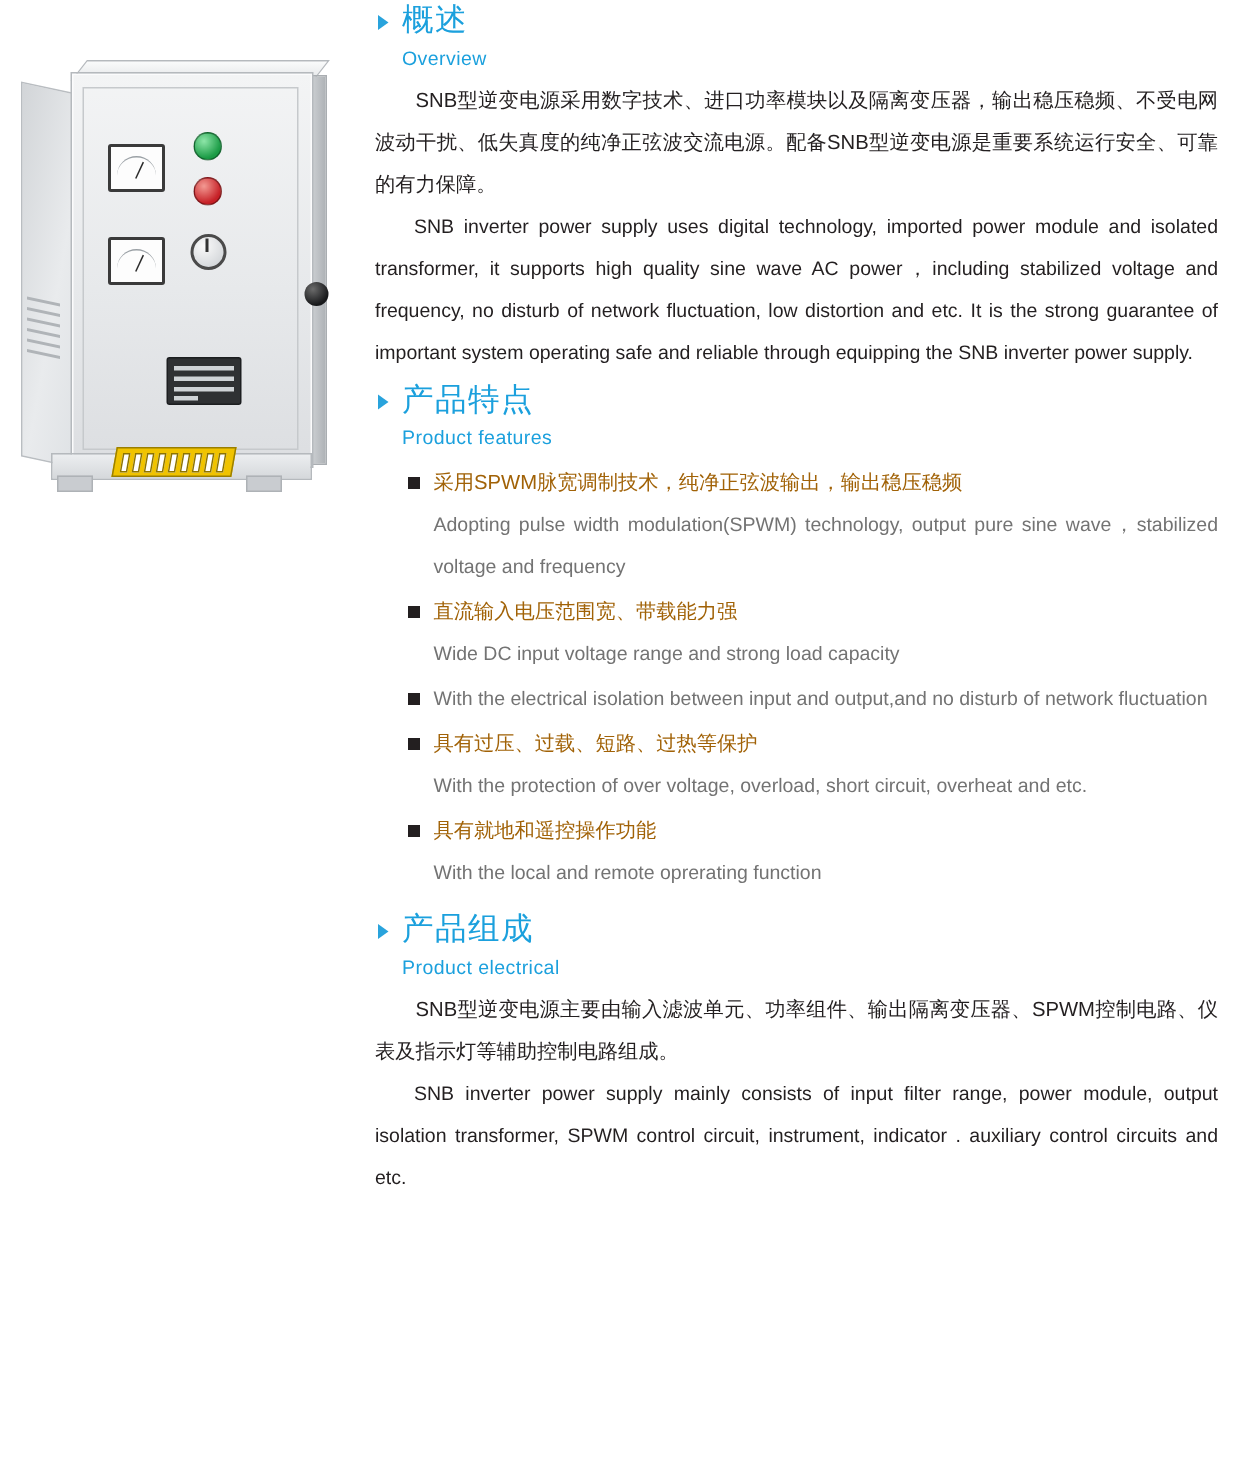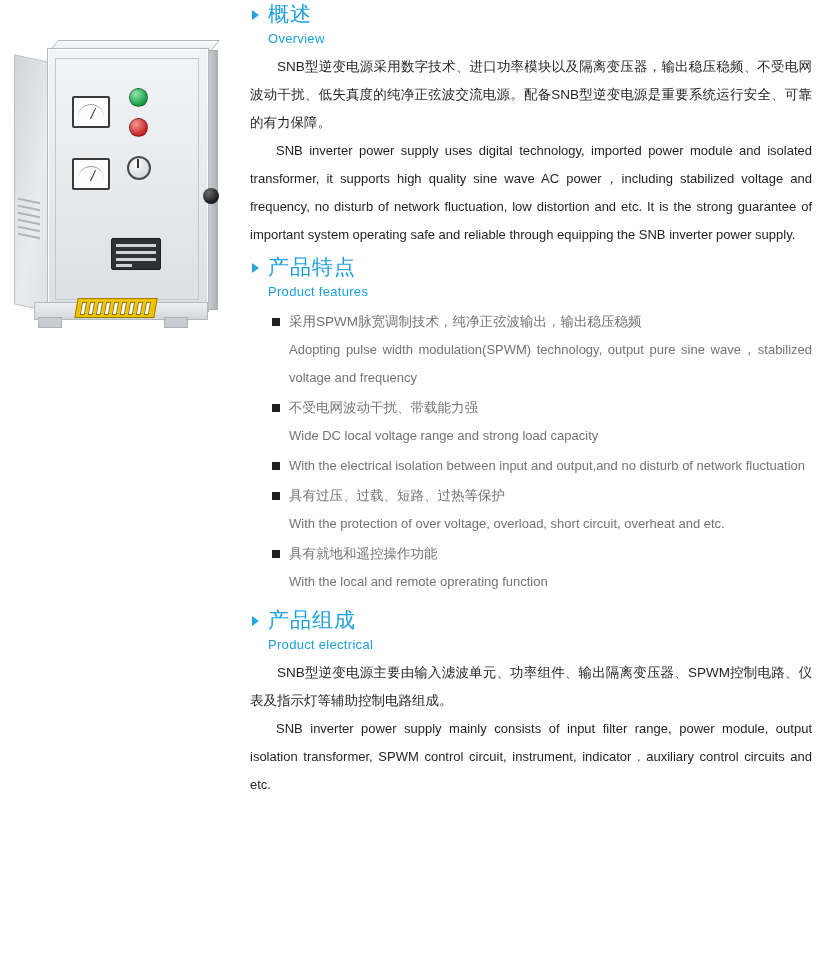--- a/index.html
+++ b/index.html
@@ -292,21 +292,21 @@
   .feat-list {
     list-style: none;
     margin: 6px 0 0 0;
     padding: 0 0 0 22px;
   }
   .feat-item { margin-bottom: 2px; }
   .feat-cn {
     position: relative;
     font-size: 13.5px;
     line-height: 28px;
-    color: #737373;
+    color: #a16207;
     padding-left: 17px;
   }
   .feat-cn .sq {
     position: absolute;
     left: 0;
     top: 10px;
     width: 8px;
     height: 8px;
     background: #231f20;
   }
@@ -400,23 +400,23 @@
         <li class="feat-item">
           <div class="feat-cn">
             <span class="sq"></span>
             <span>采用SPWM脉宽调制技术，纯净正弦波输出，输出稳压稳频</span>
           </div>
           <div class="feat-en">Adopting pulse width modulation(SPWM) technology, output pure sine wave，stabilized voltage and frequency</div>
         </li>
         <li class="feat-item">
           <div class="feat-cn">
             <span class="sq"></span>
-            <span>不受电网波动干扰、带载能力强</span>
+            <span>直流输入电压范围宽、带载能力强</span>
           </div>
-          <div class="feat-en">Wide DC local voltage range and strong load capacity</div>
+          <div class="feat-en">Wide DC input voltage range and strong load capacity</div>
         </li>
         <li class="feat-item">
           <div class="feat-cn">
             <span class="sq"></span>
           </div>
           <div class="feat-en">With the electrical isolation between input and output,and no disturb of network fluctuation</div>
         </li>
         <li class="feat-item">
           <div class="feat-cn">
             <span class="sq"></span>

